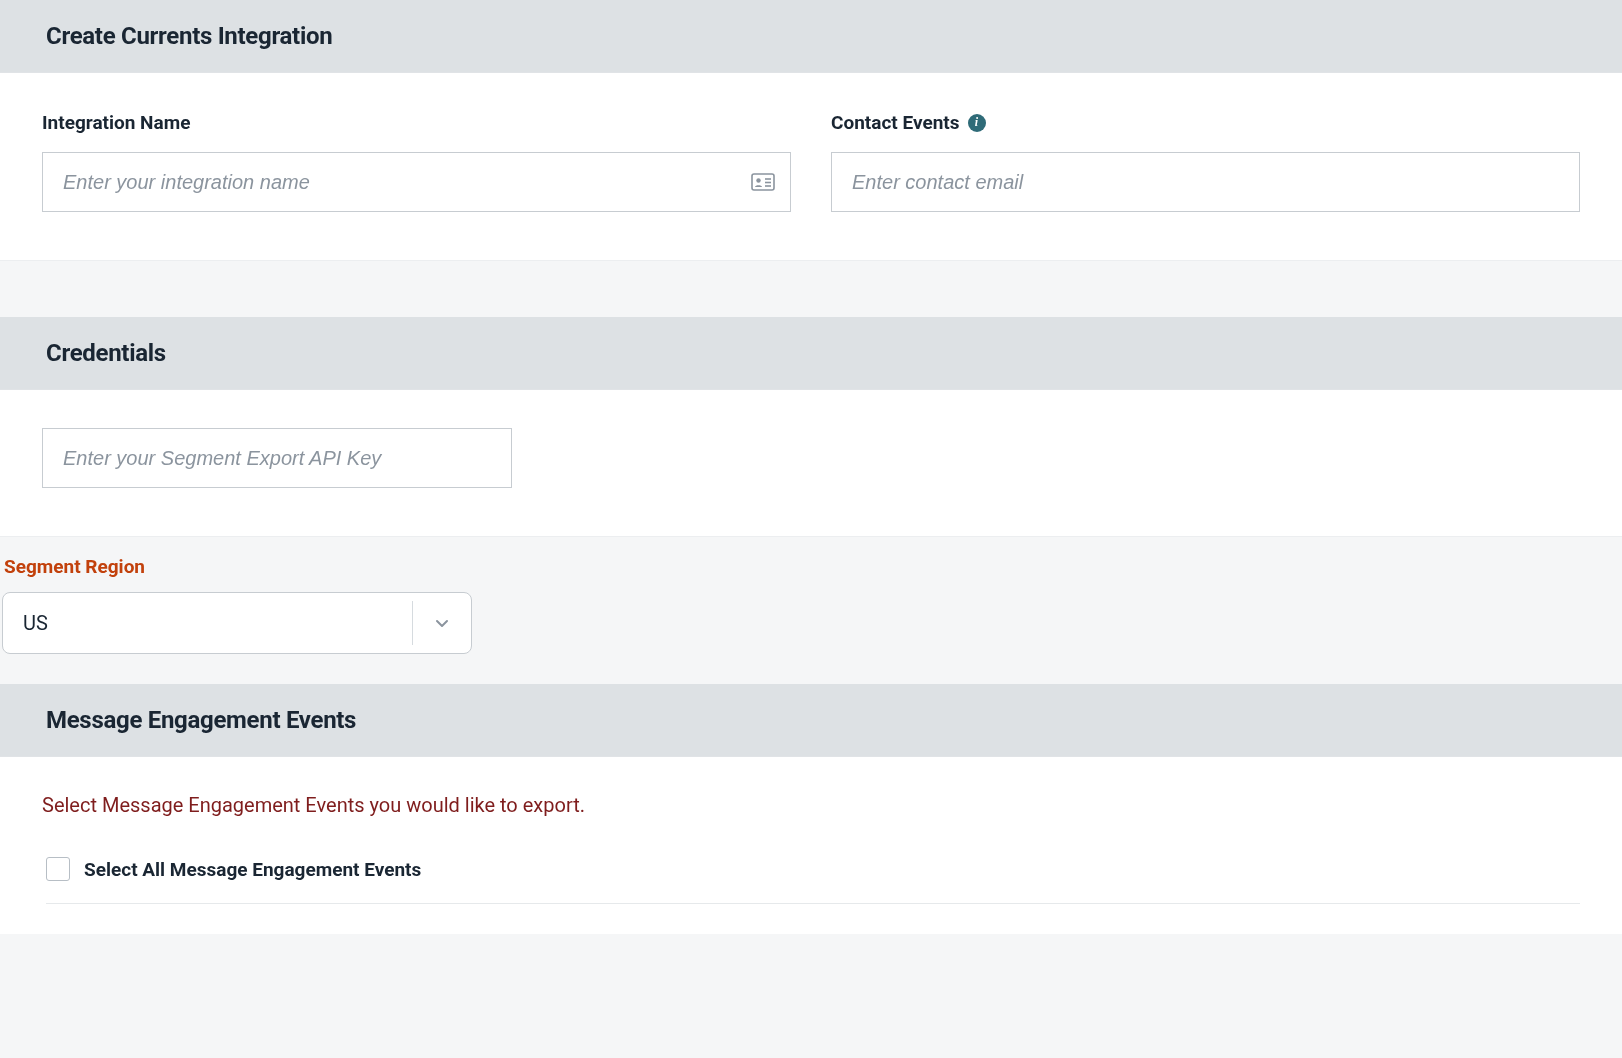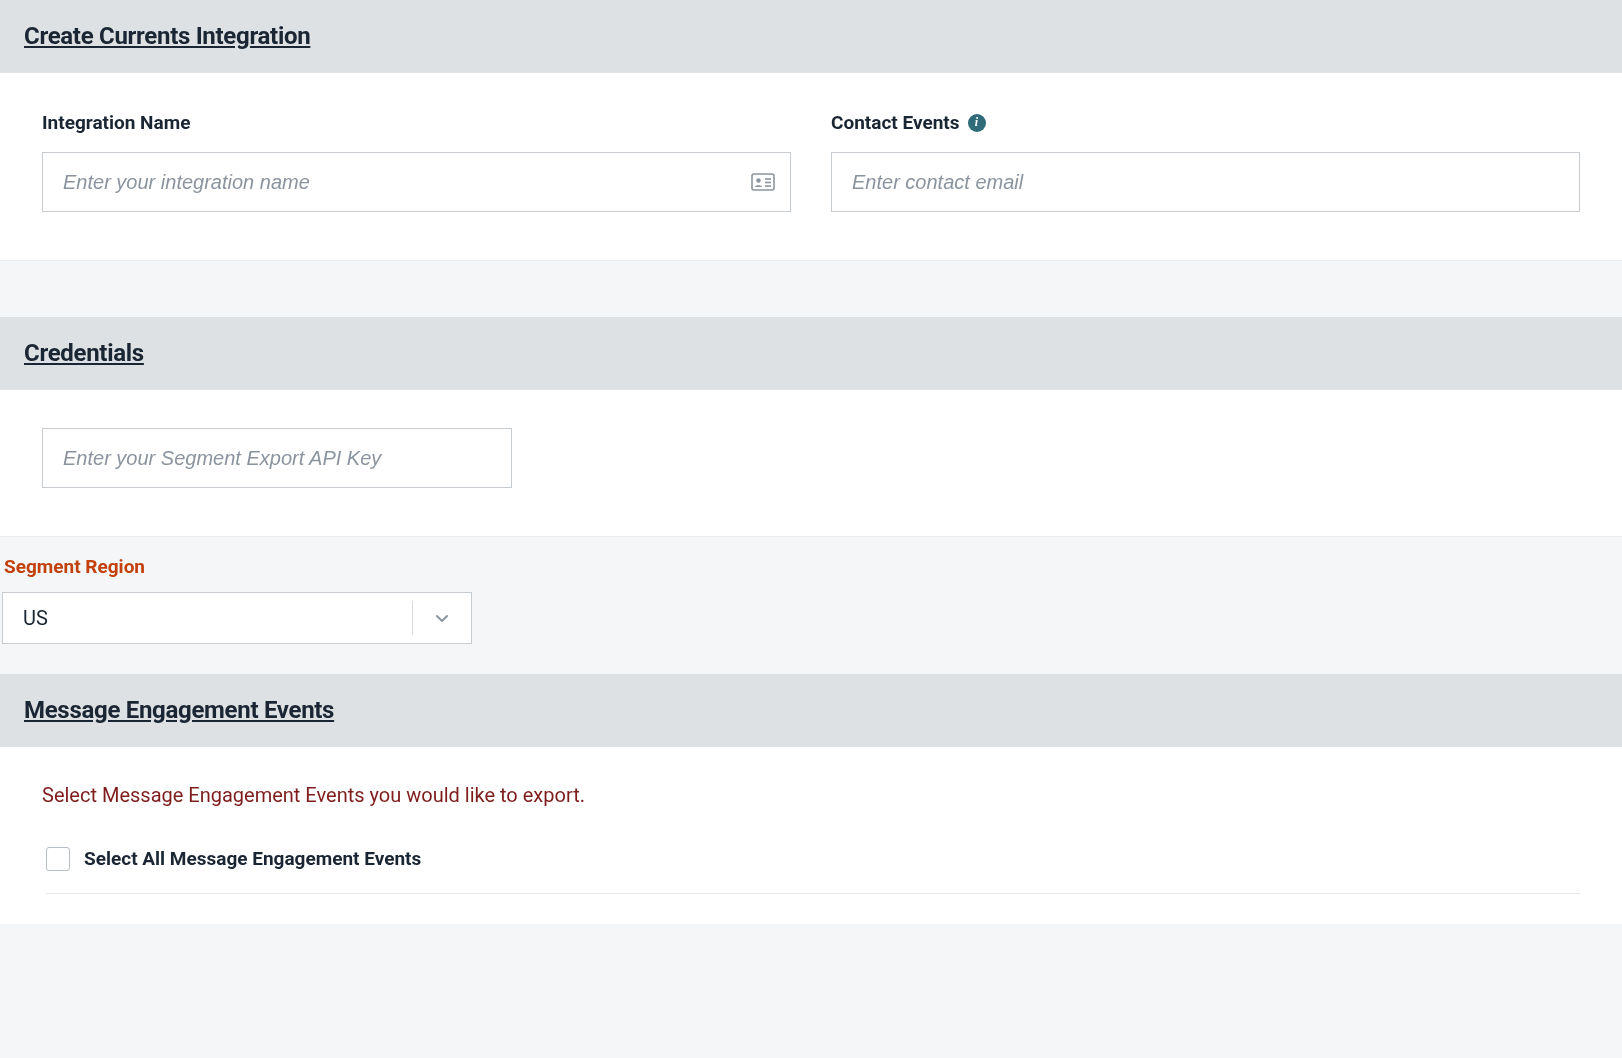--- a/index.html
+++ b/index.html
@@ -7,23 +7,22 @@
       margin: 0;
       padding: 0;
     }
     body {
       font-family: -apple-system, BlinkMacSystemFont, "Segoe UI", Roboto, Helvetica, Arial, sans-serif;
       background: #f5f6f7;
       color: #1a2633;
     }
     .section-header {
       background: #dde1e4;
-      padding: 22px 24px;
+      padding: 22px 46px;
       border-bottom: 1px solid #e0e3e6;
-      text-decoration: underline;
     }
     .section-header h2 {
       font-size: 24px;
       font-weight: 700;
       color: #1a2633;
       letter-spacing: -0.3px;
     }
     .section-body {
       background: #ffffff;
       padding: 38px 42px 48px 42px;
@@ -100,22 +99,22 @@
       font-size: 19px;
       font-weight: 700;
       color: #c2410c;
       margin: 0 0 14px 4px;
     }
     .select-wrap {
       position: relative;
       width: 470px;
       background: #fff;
       border: 1px solid #c7ccd1;
-      border-radius: 0;
-      height: 52px;
+      border-radius: 8px;
+      height: 62px;
       display: flex;
       align-items: center;
       padding: 0 20px;
       margin-left: 2px;
     }
     .select-value {
       font-size: 20px;
       color: #1a2633;
     }
     .select-divider {
@@ -140,20 +139,21 @@
       background: #fff;
       padding: 36px 42px 30px 42px;
     }
     .events-instruction {
       font-size: 20px;
       color: #7f1d1d;
       margin-bottom: 40px;
     }
     .checkbox-row {
       display: flex;
+      align-items: center;
       gap: 14px;
       padding-bottom: 22px;
       border-bottom: 1px solid #e6e9eb;
       margin-left: 4px;
     }
     .checkbox {
       width: 24px;
       height: 24px;
       border: 1.5px solid #b7bec5;
       border-radius: 3px;

